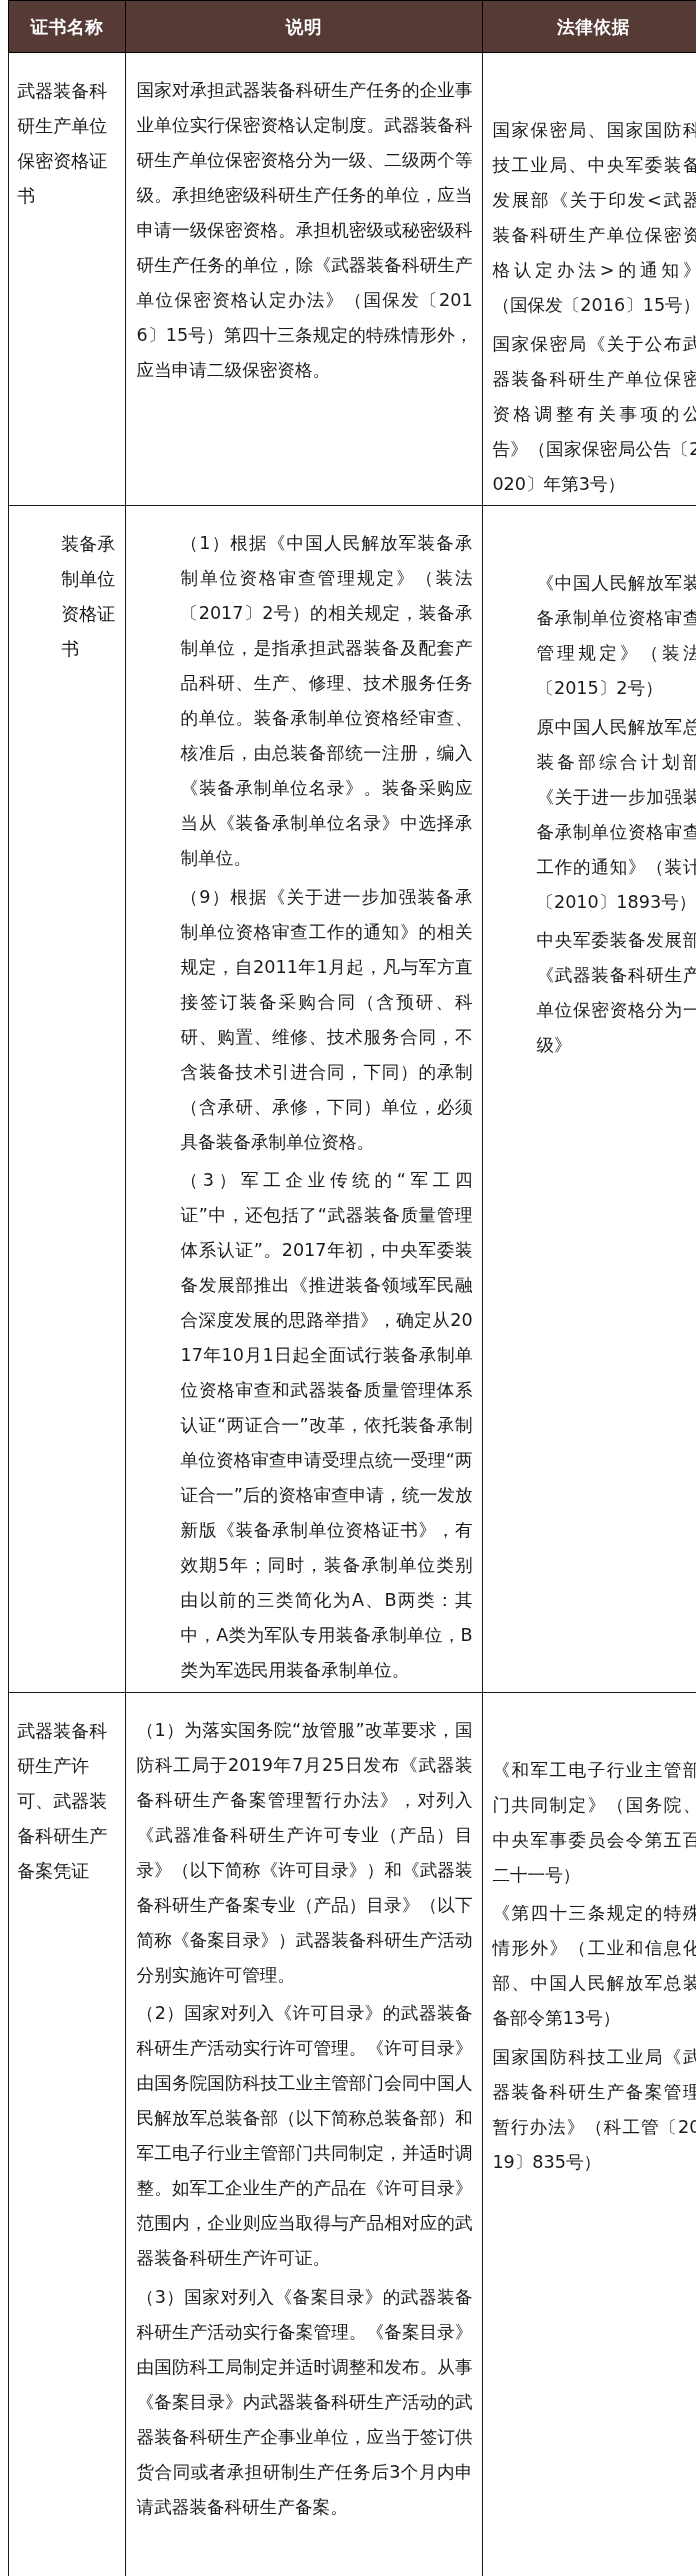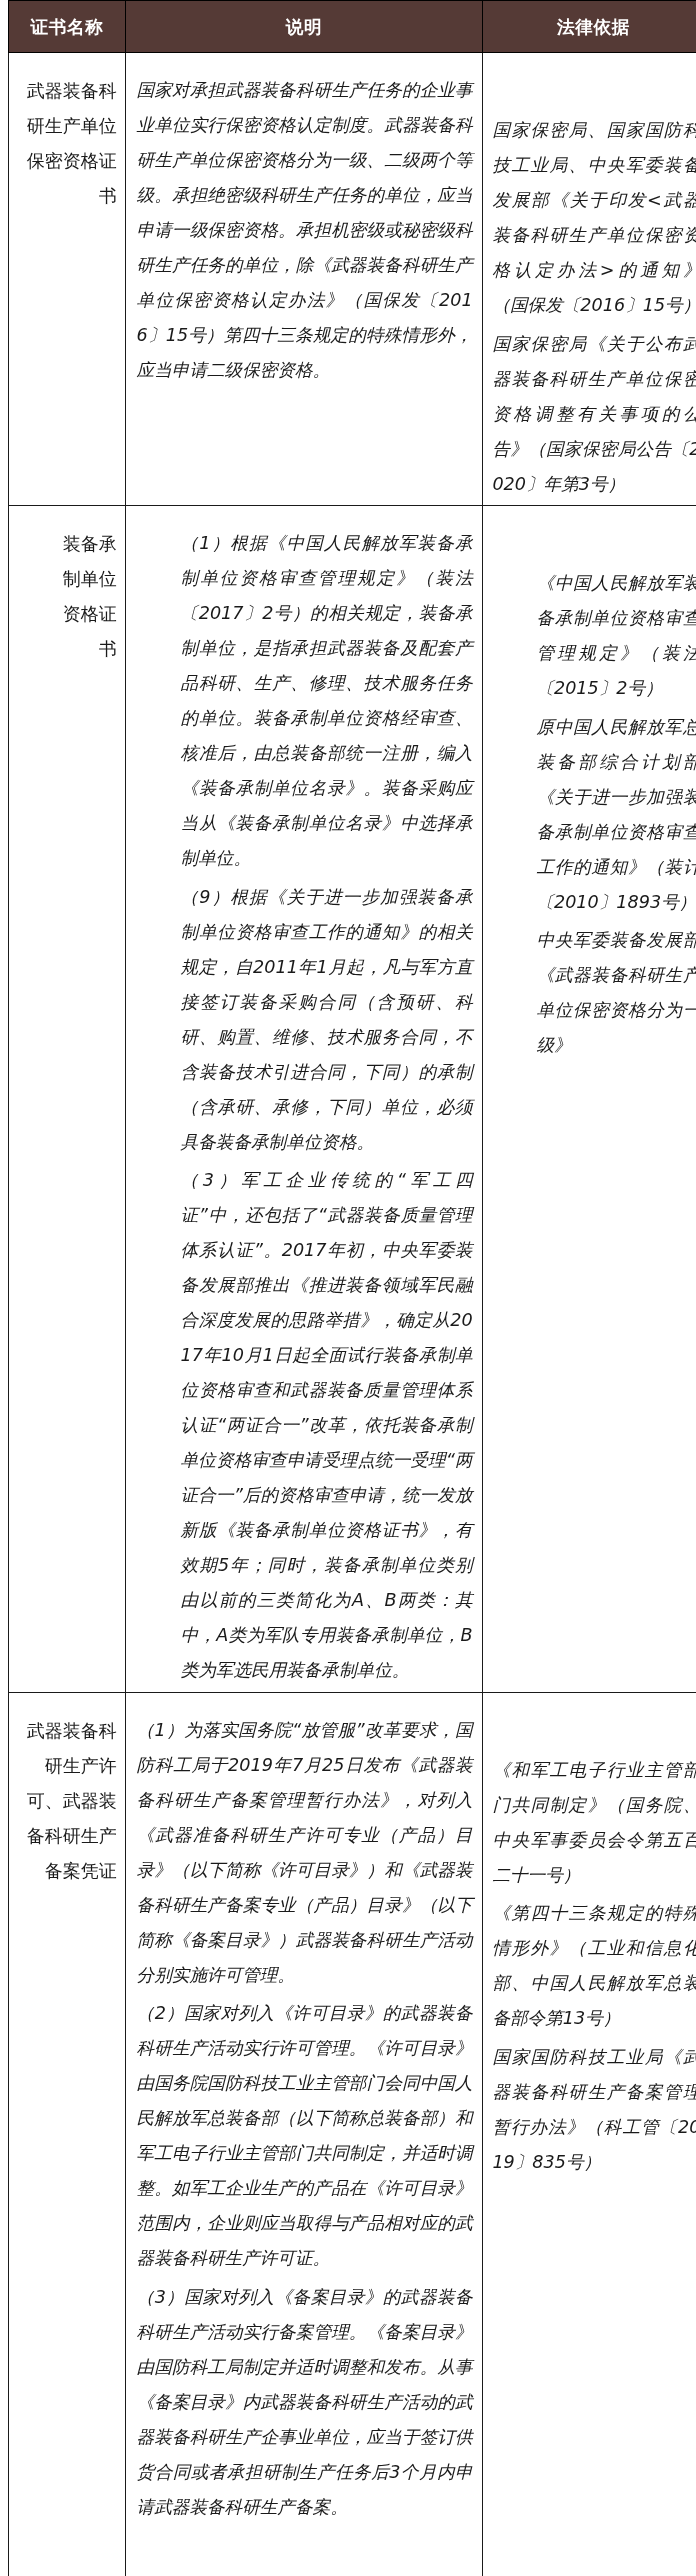--- a/index.html
+++ b/index.html
@@ -34,31 +34,30 @@
       border: 1.2px solid #1a1a1a;
       vertical-align: top;
       padding: 0;
     }
     .tbl tr.r1 td { height: 445px; }
     .tbl tr.r2 td { height: 1123px; padding-left: 44px; }
     .tbl tr.r3 td { height: 947px; }
     .name {
       font-size: 18px;
       line-height: 35px;
-      text-align: right;
+      text-align: left;
       padding: 20px 8.2px 0 8.2px;
       word-break: break-all;
     }
     .desc, .law {
       font-size: 17.6px;
       line-height: 35px;
       text-align: justify;
       word-break: break-all;
       padding: 20px 9.4px 0 10.6px;
-      font-style: italic;
     }
     .law { padding: 20px 3.5px 0 9.4px; margin-top: 40px; }
     .para { margin: 0 0 3.5px 0; }
   </style>
 </head>
 <body>
 
 <table class="tbl">
   <colgroup>
     <col class="c1">

